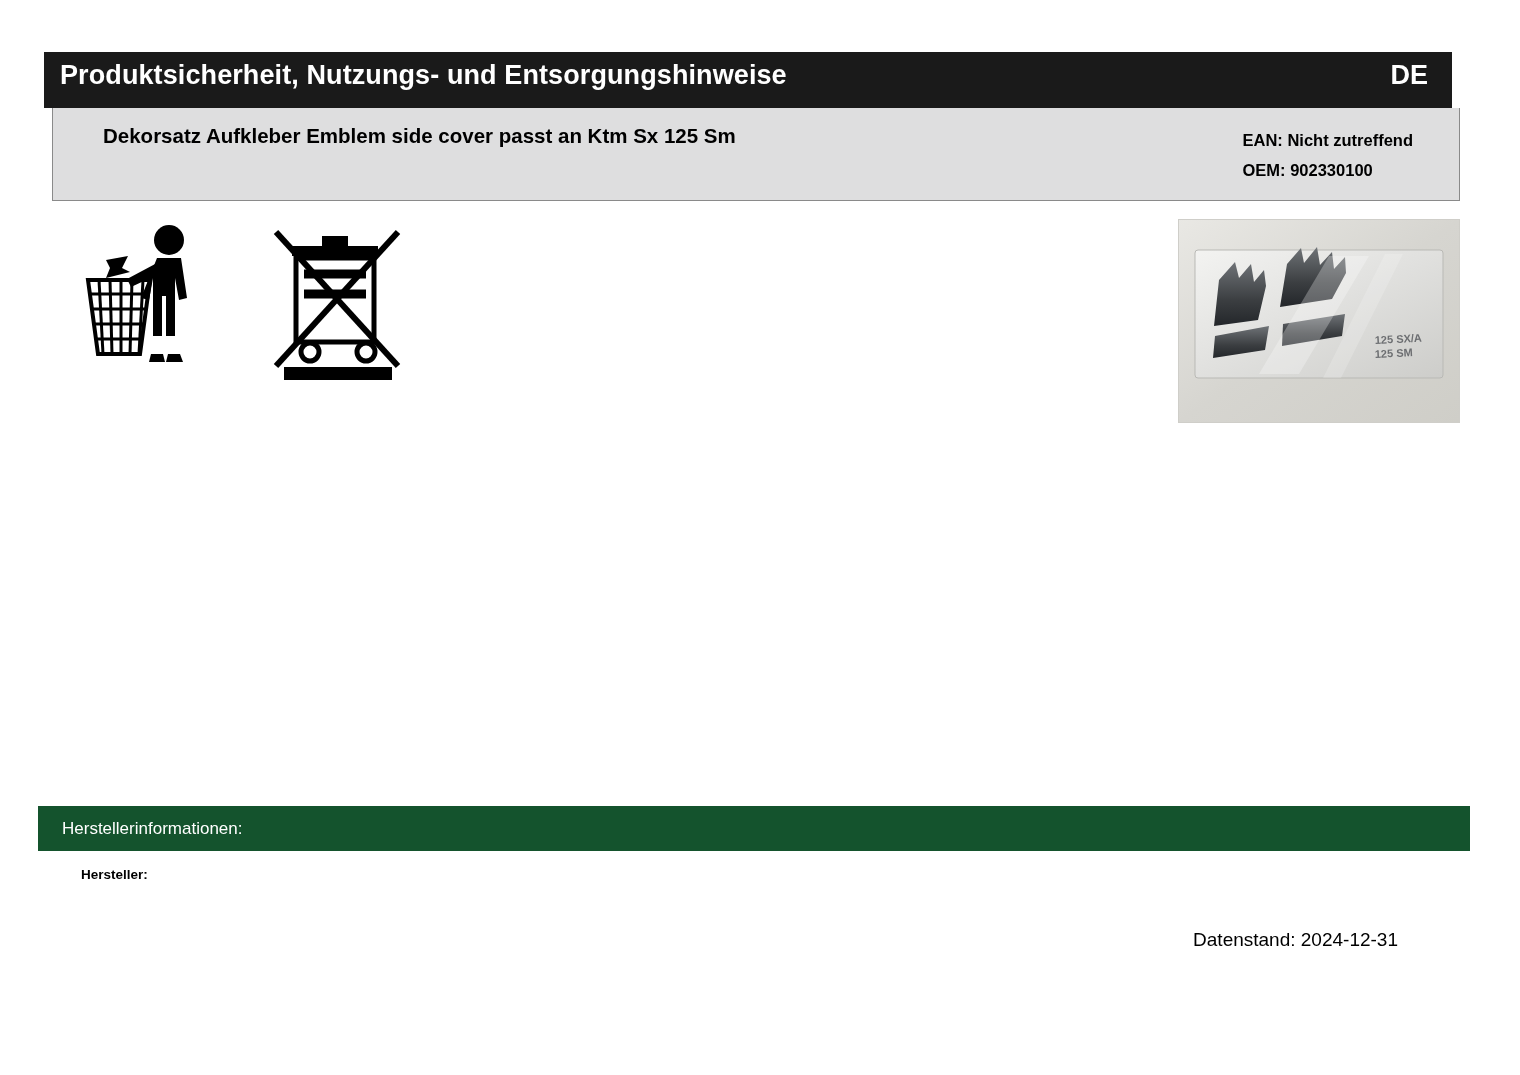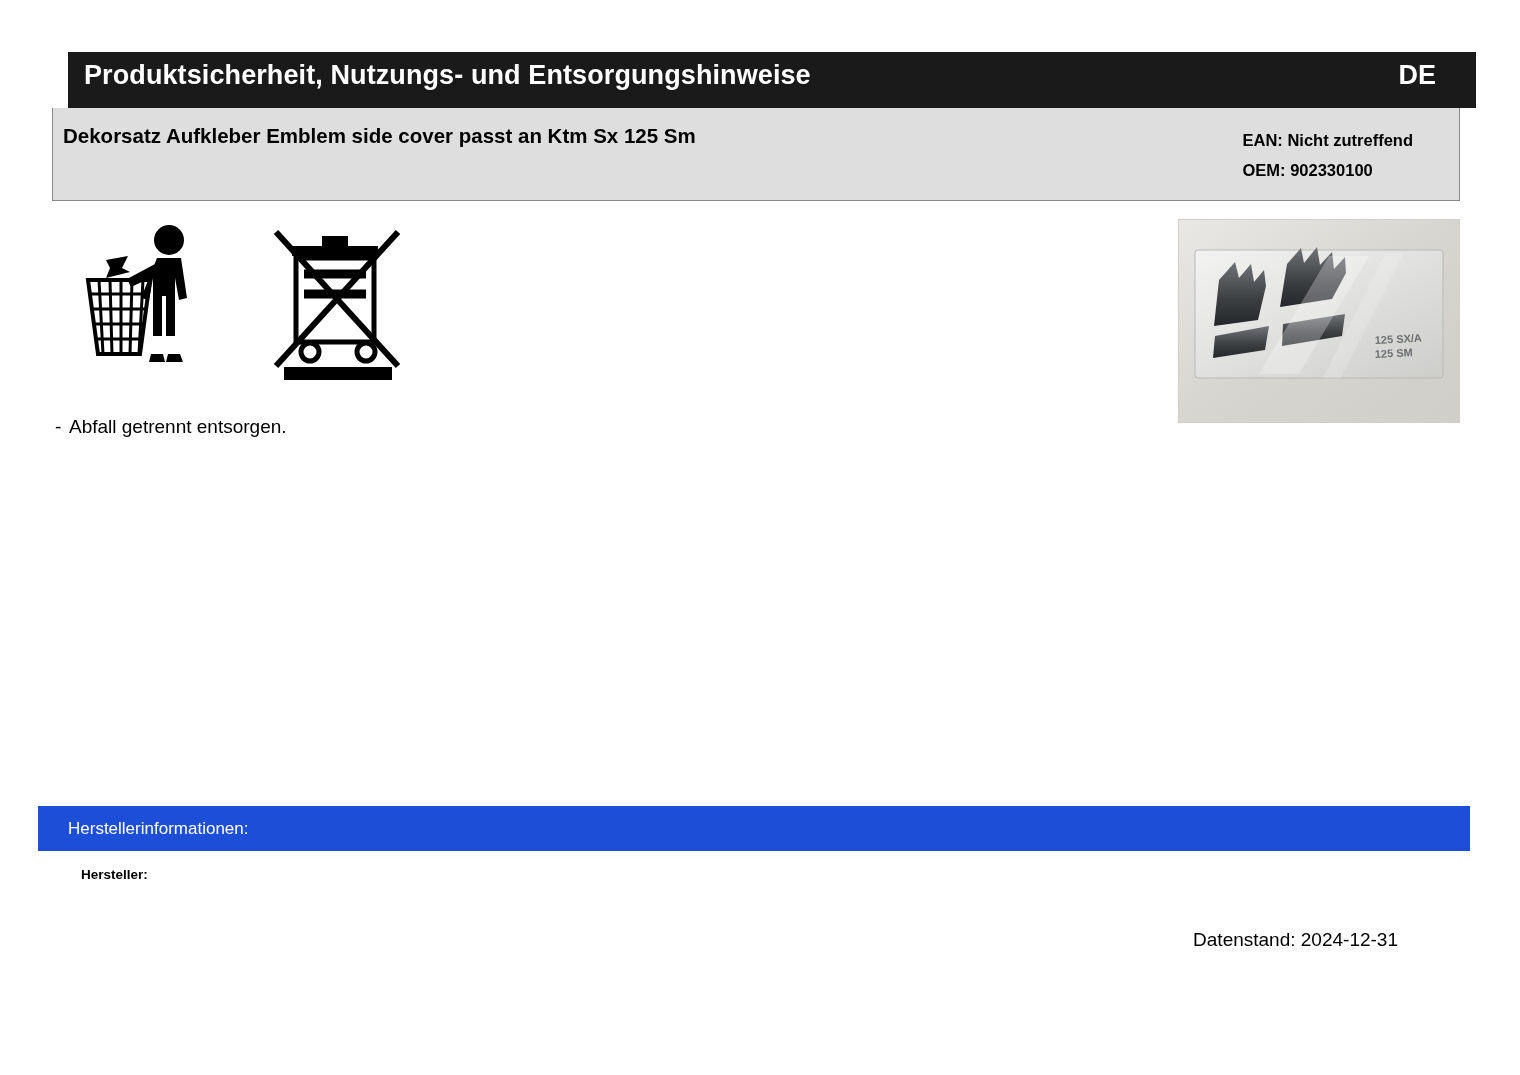--- a/index.html
+++ b/index.html
@@ -19,57 +19,58 @@
     position: absolute;
     left: 0;
     top: 0;
     width: 1520px;
     height: 1075px;
   }
 
   
   .header-bar {
     position: absolute;
-    left: 68px;
+    left: 44px;
     top: 52px;
     width: 1408px;
     height: 56px;
     background: #1a1a1a;
     color: #ffffff;
     display: flex;
     align-items: center;
     justify-content: space-between;
     box-sizing: border-box;
     padding: 0 18px 9px 16px;
   }
   .header-title {
     font-size: 27px;
     font-weight: bold;
     letter-spacing: 0.1px;
     white-space: nowrap;
   }
   .header-lang {
     font-size: 27px;
     font-weight: bold;
-    margin-right: 22px;
+    margin-right: 6px;
   }
 
   
   .subhead {
     position: absolute;
     left: 52px;
     top: 108px;
     width: 1408px;
     height: 93px;
     background: #dededf;
     border: 1px solid #8a8a8a;
     border-top: none;
     box-sizing: border-box;
     display: flex;
     justify-content: space-between;
+    padding-left: 40px;
   }
   .subhead-left {
     padding: 12px 0 0 10px;
     max-width: 1060px;
   }
   .subhead-left .line {
     font-size: 20.5px;
     font-weight: bold;
     line-height: 31px;
     white-space: nowrap;
@@ -131,26 +132,26 @@
   }
   .photo svg { display: block; }
 
   
   .mfg-bar {
     position: absolute;
     left: 38px;
     top: 806px;
     width: 1432px;
     height: 45px;
-    background: #1d4ed8;
+    background: #14532d;
     color: #ffffff;
     display: flex;
     align-items: center;
     box-sizing: border-box;
-    padding-left: 30px;
+    padding-left: 24px;
   }
   .mfg-bar-label {
     font-size: 17px;
     font-weight: normal;
   }
   .mfg-row {
     position: absolute;
     left: 38px;
     top: 860px;
     width: 1432px;
@@ -251,21 +252,20 @@
           <path d="M128 8 L6 142" stroke-width="6"></path>
         </g>
 
         <rect x="14" y="143" width="108" height="13" fill="#000000"></rect>
       </svg>
     </div>
 
   </div>
 
   <div class="notes">
-    <div class="note"><span class="dash">-</span><span>Abfall getrennt entsorgen.</span></div>
   </div>
 
   <div class="photo">
     <svg width="280" height="202" viewBox="0 0 280 202" xmlns="http://www.w3.org/2000/svg">
       <defs>
         <linearGradient id="bg" x1="0" y1="0" x2="1" y2="1">
           <stop offset="0%" stop-color="#e9e8e4"></stop>
           <stop offset="50%" stop-color="#d6d5d0"></stop>
           <stop offset="100%" stop-color="#cfcec8"></stop>
         </linearGradient>

